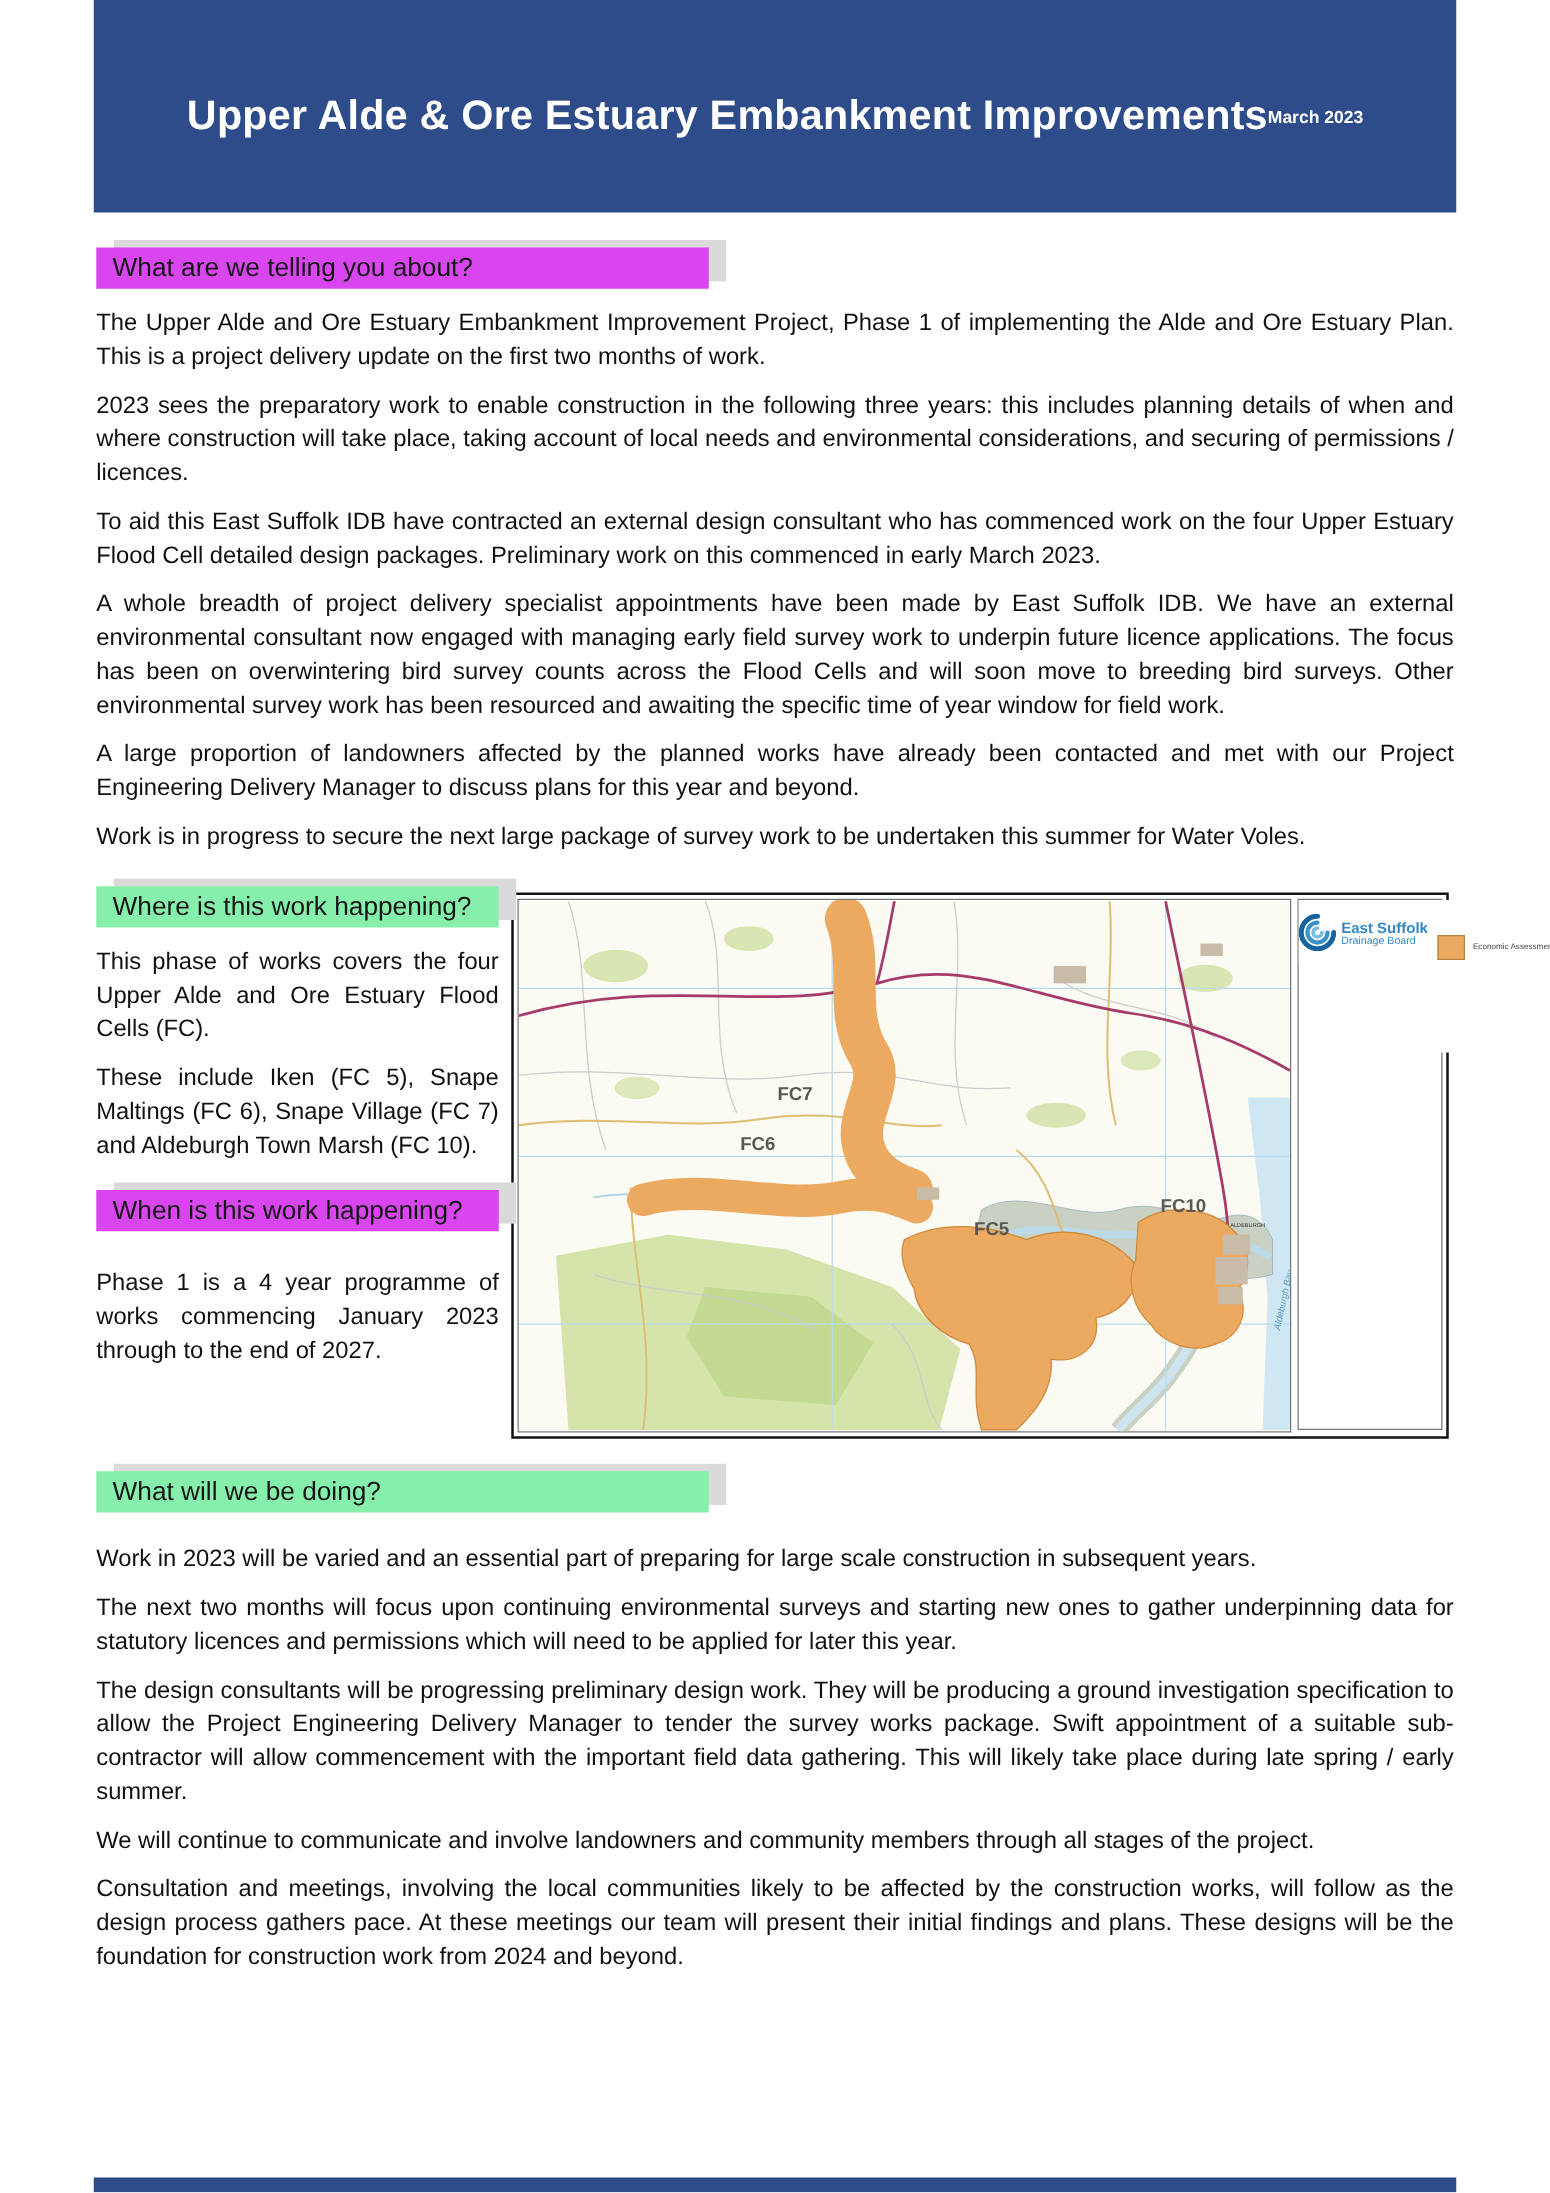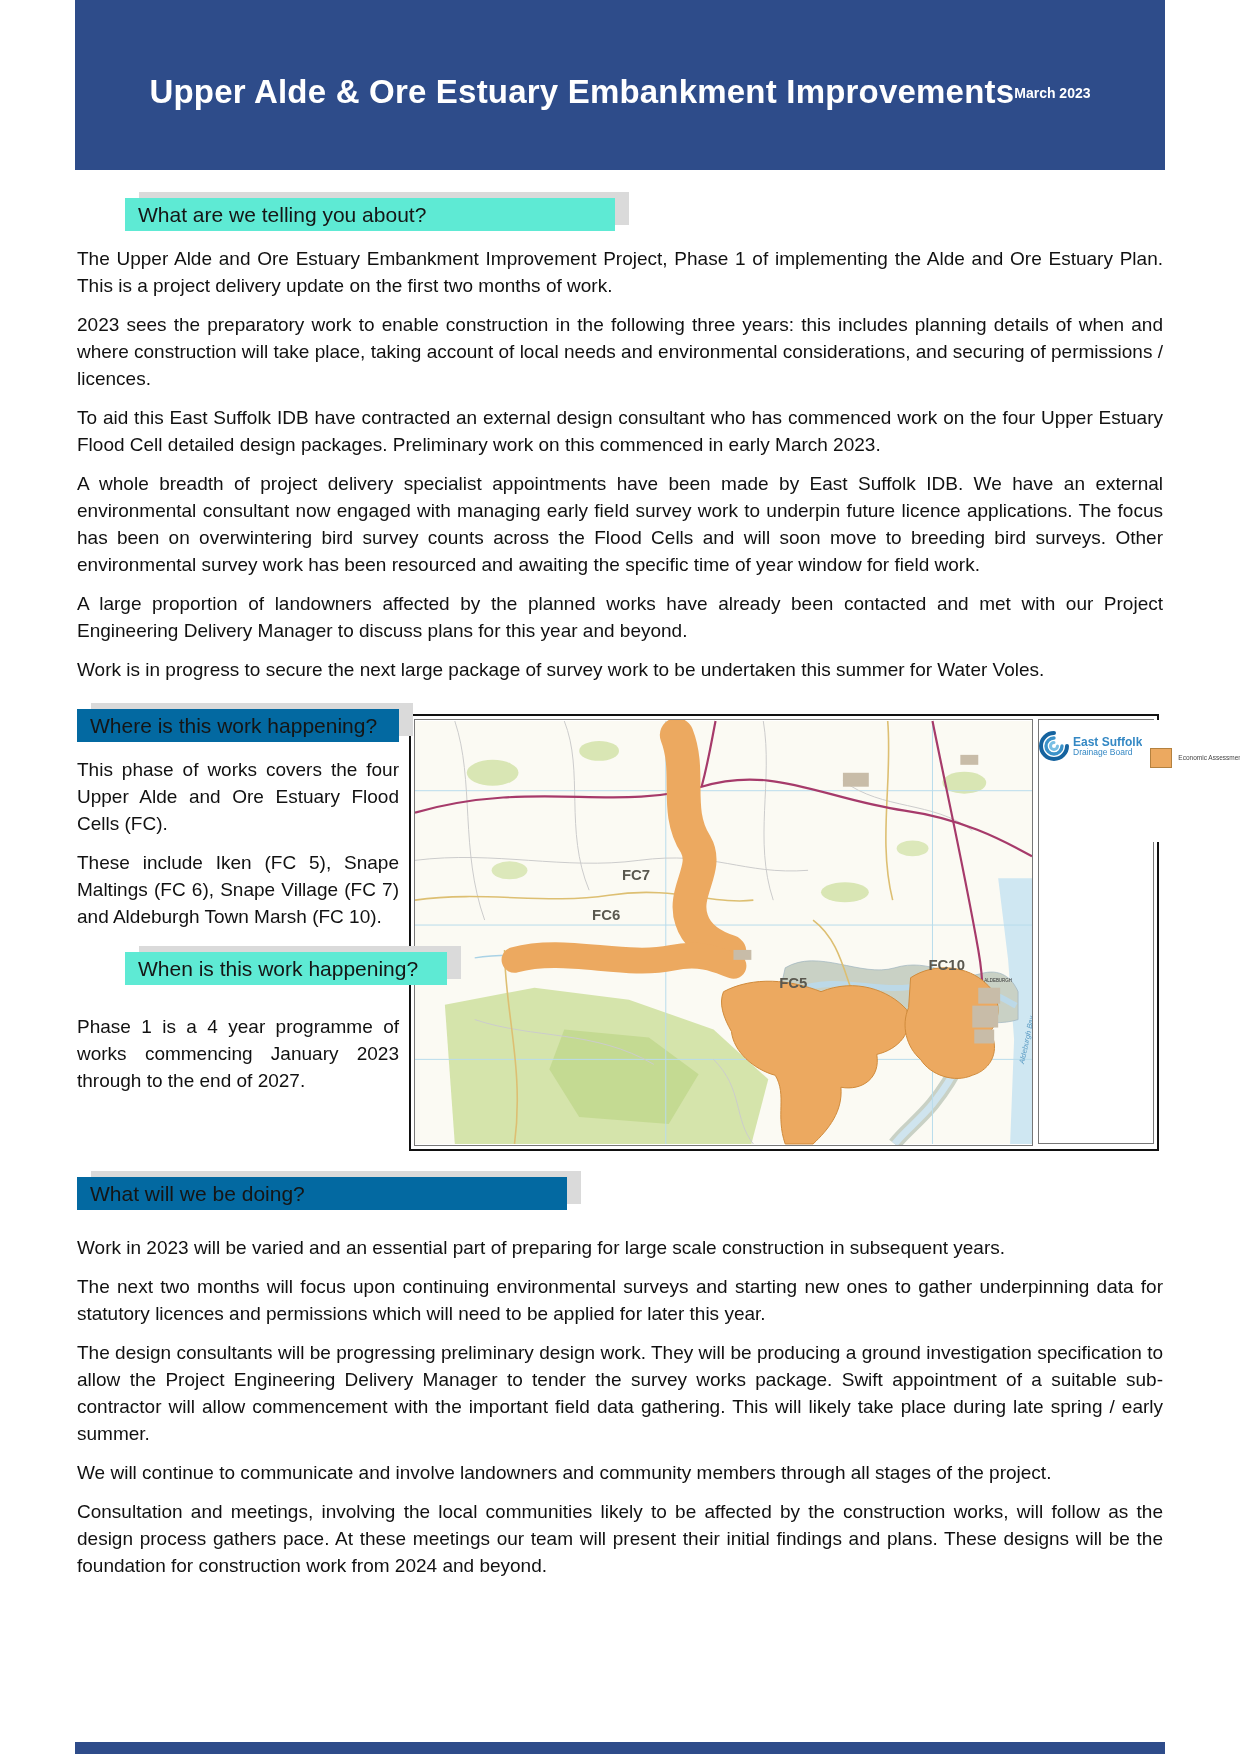--- a/index.html
+++ b/index.html
@@ -7,22 +7,22 @@
         font-family:"Liberation Sans",sans-serif;color:#111;}
   
   .banner{position:absolute;left:75px;top:0;width:1090px;height:170px;background:#2e4c8a;
           display:flex;flex-direction:row;align-items:center;justify-content:center;}
   .banner h1{margin:14px 0 0 0;color:#fff;font-size:33px;font-weight:bold;letter-spacing:.2px;}
   .banner .date{margin-top:16px;color:#fff;font-size:14px;font-weight:bold;}
   
   .content{position:absolute;left:77px;top:198px;width:1086px;}
   .bar{position:relative;height:33px;line-height:33px;padding-left:13px;font-size:21px;color:#151515;
        box-shadow:14px -6px 0 #dadada;margin-bottom:14px;box-sizing:border-box;}
-  .bar.orange{background:#5eead4;margin-left:48px;}
-  .bar.blue{background:#0369a1;}
+  .bar.orange{background:#d946ef;}
+  .bar.blue{background:#86efac;}
   .bar.wide{width:490px;}
   p.body{margin:0 0 12px 0;font-size:19px;line-height:27px;text-align:justify;}
   p.tight{margin:0;}
   
   .row{display:flex;align-items:flex-start;gap:10px;margin-top:26px;margin-bottom:26px;}
   .leftcol{width:322px;flex:0 0 322px;}
   .leftcol .bar{width:100%;}
   .leftcol p.body{margin-top:0;}
   .leftcol .bar.when{margin-top:22px;}
   

